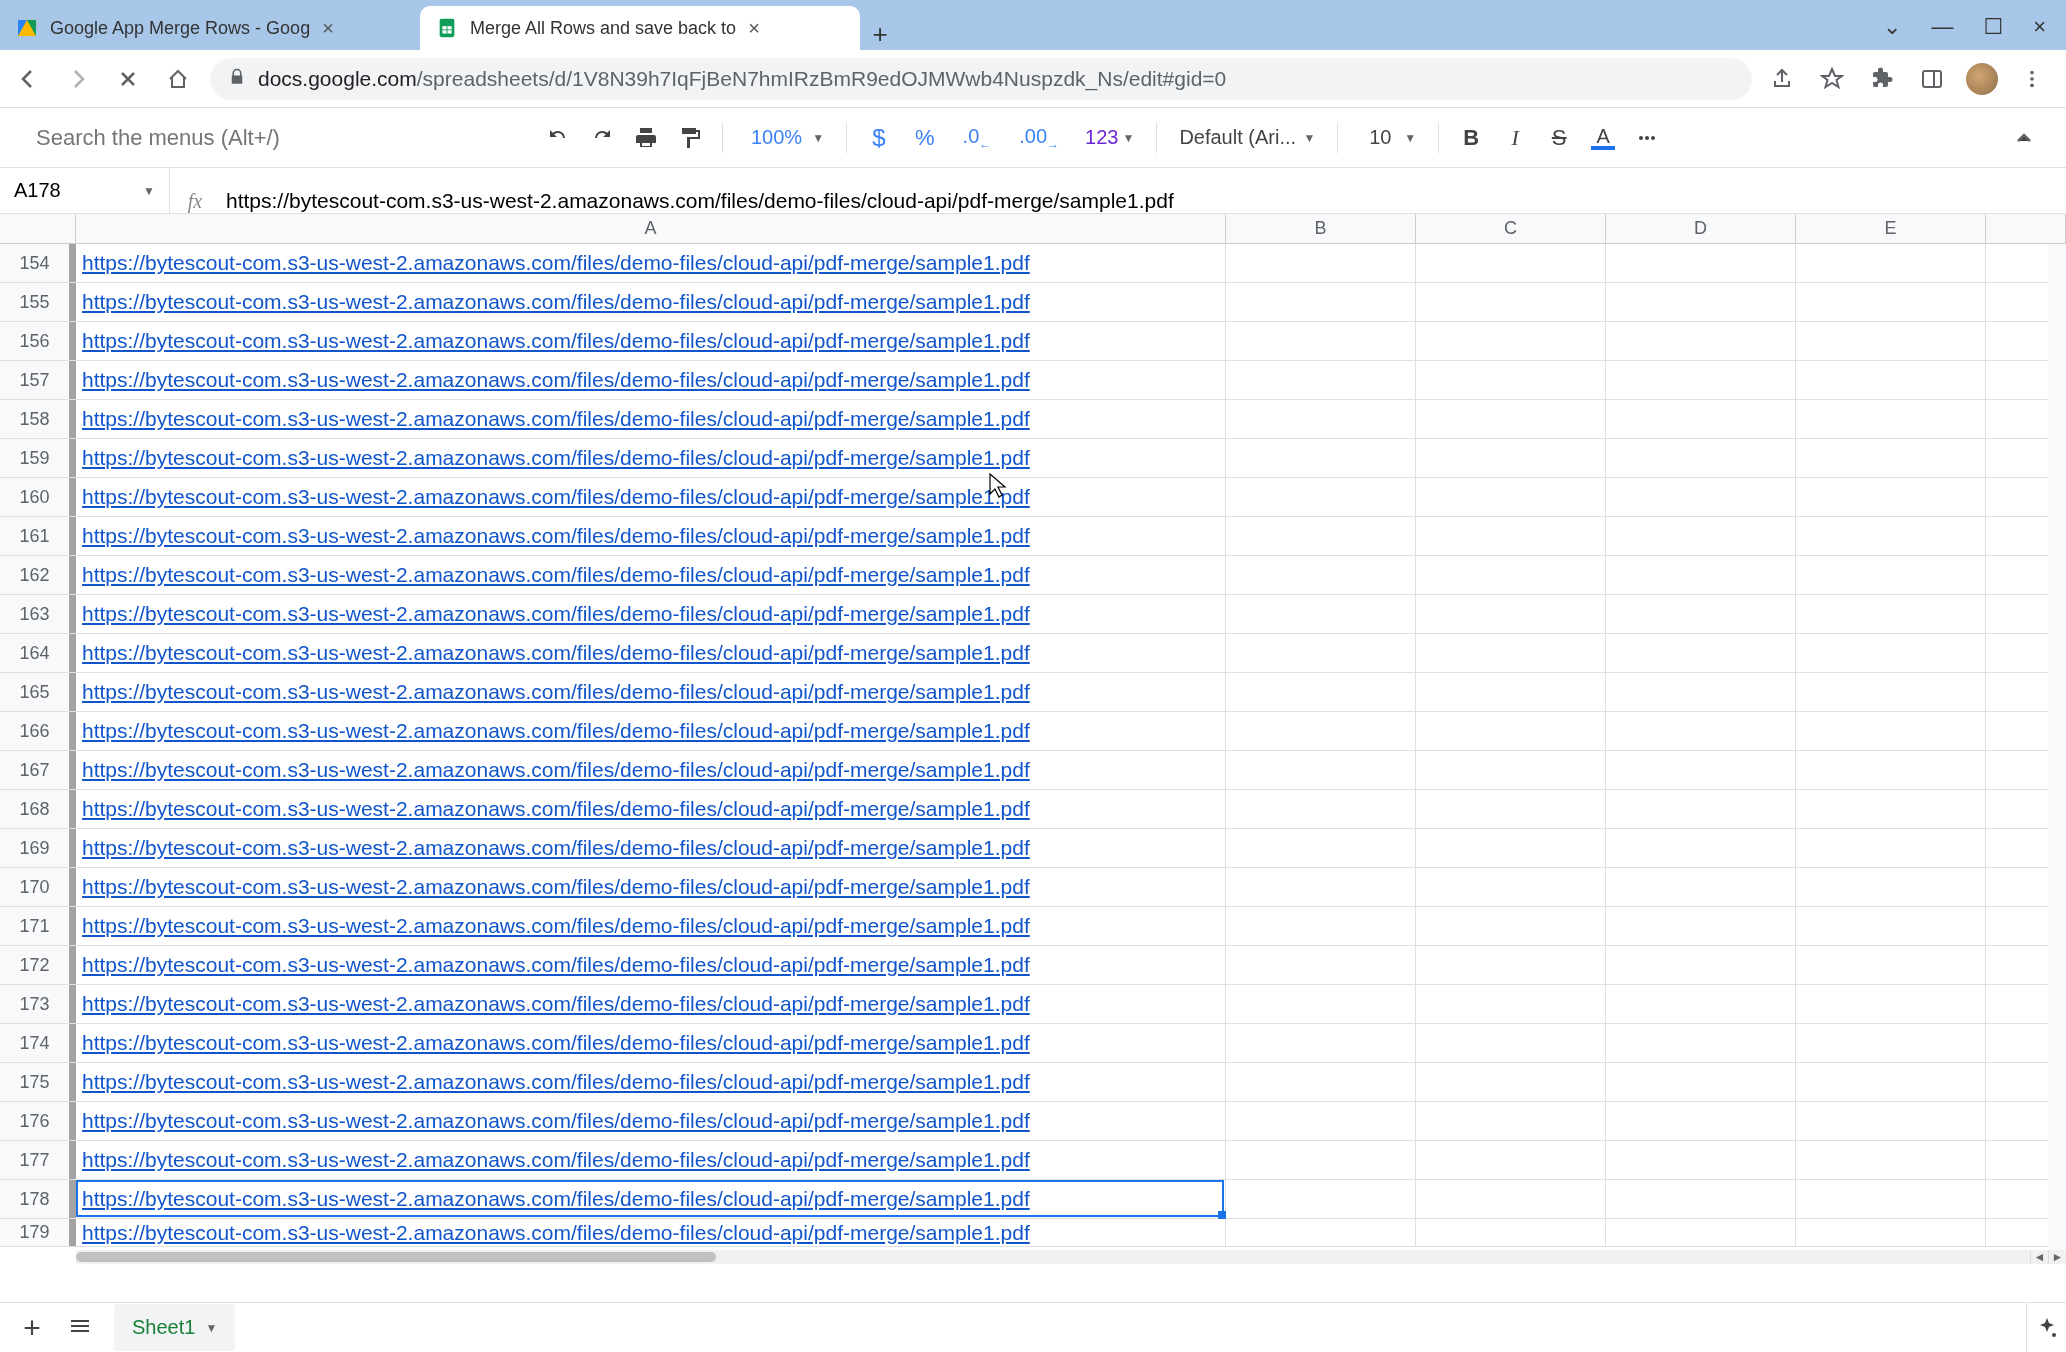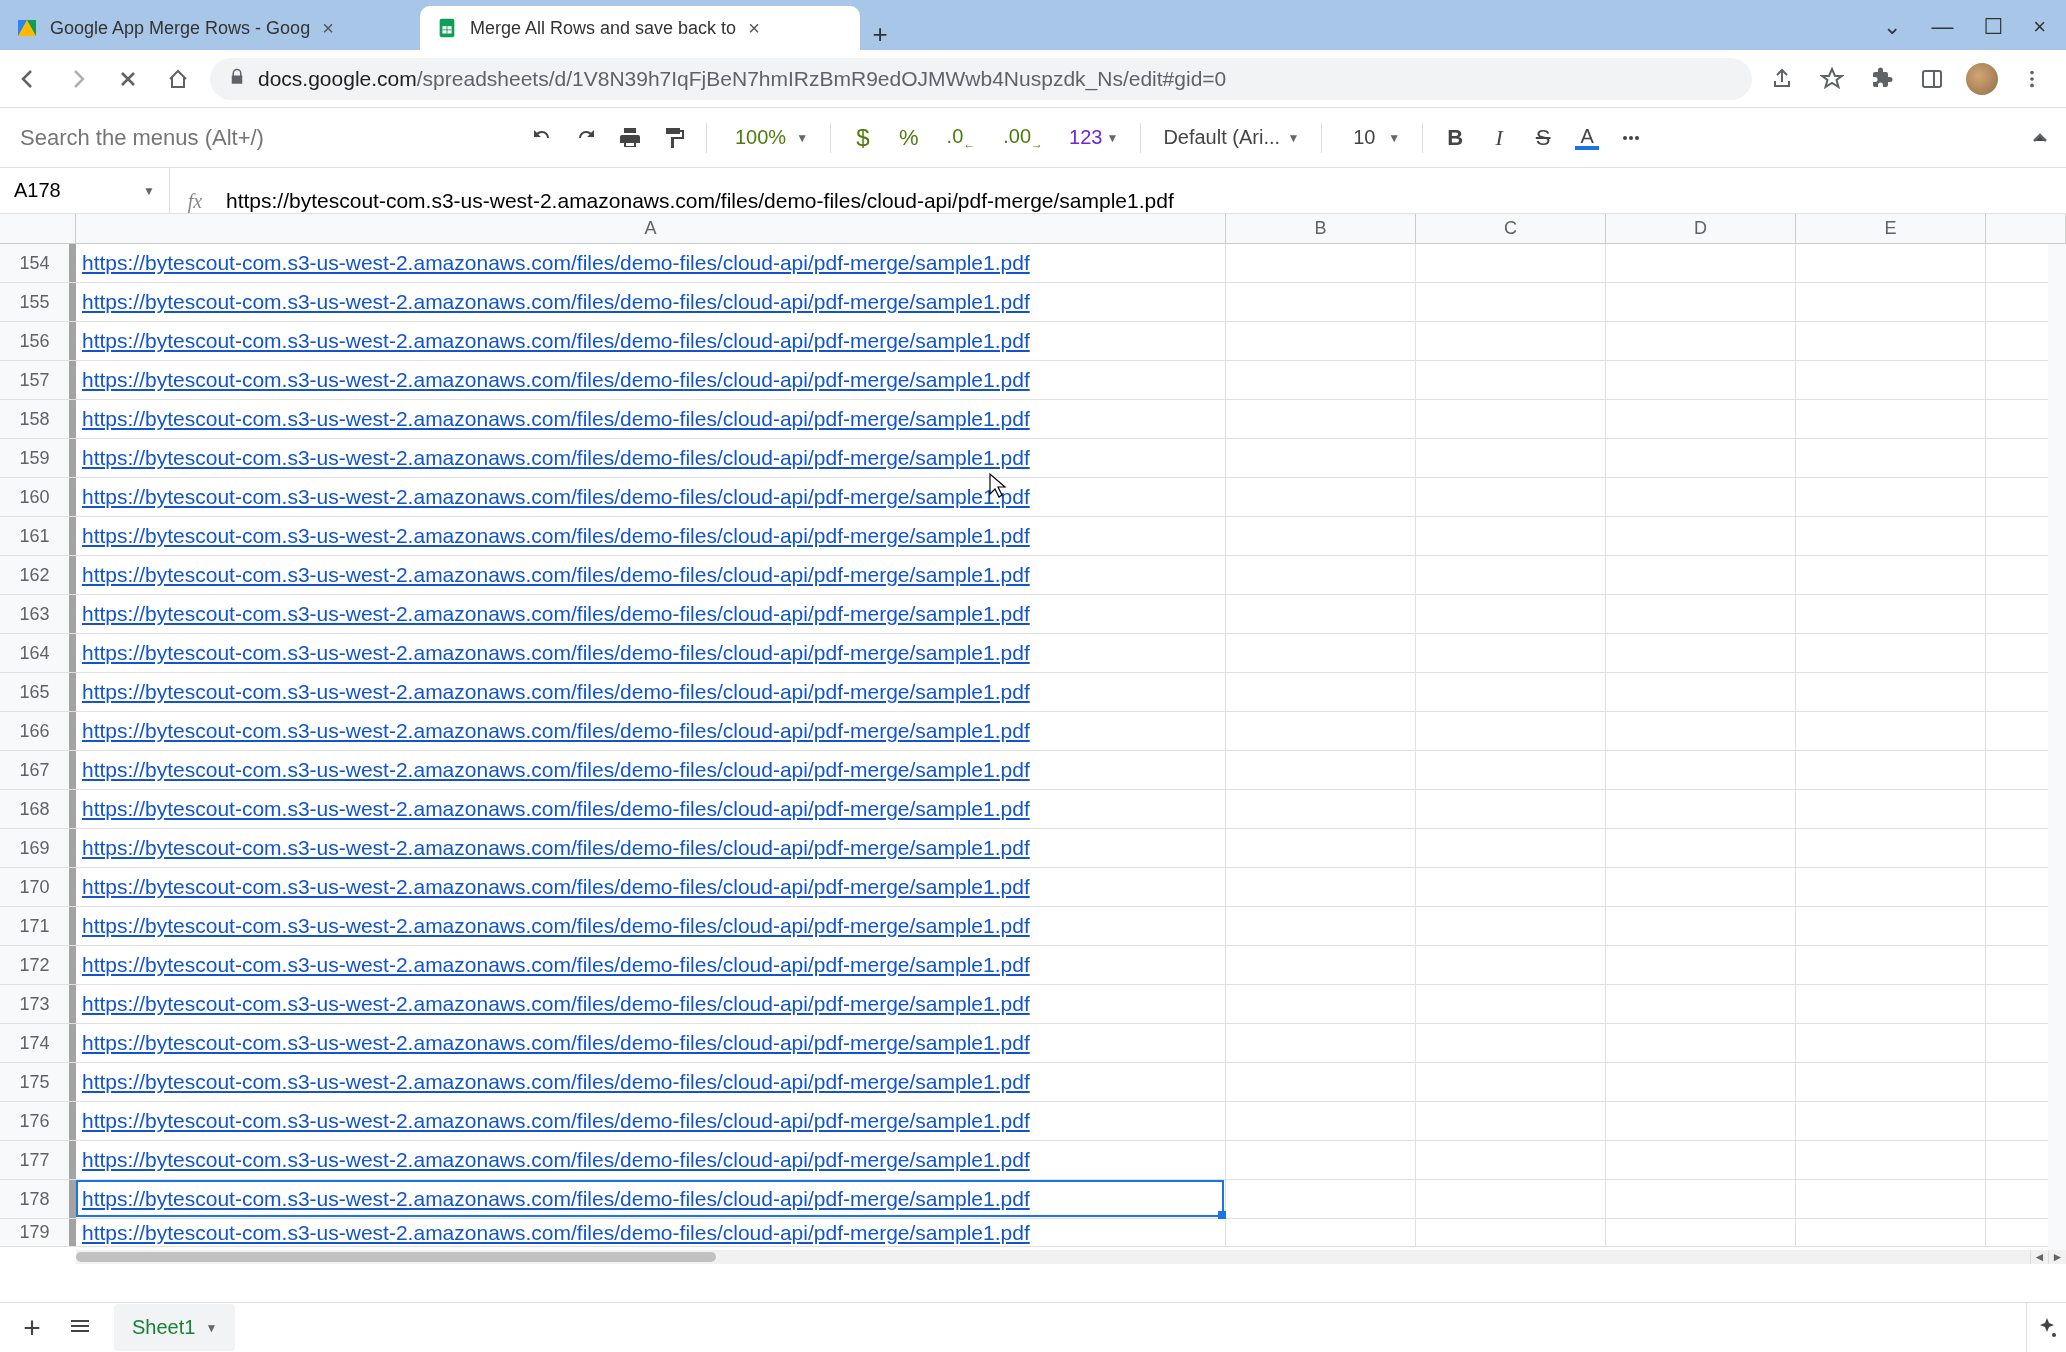--- a/index.html
+++ b/index.html
@@ -22,26 +22,26 @@
   .nav-btn { width: 36px; height: 36px; display: flex; align-items: center; justify-content: center; color: #5f6368; cursor: pointer; }
   .nav-btn svg { width: 24px; height: 24px; }
   .address-bar { flex: 1; display: flex; align-items: center; background: #f1f3f4; border-radius: 24px; height: 42px; padding: 0 18px; gap: 12px; font-size: 21px; color: #202124; }
   .url-host { color: #202124; }
   .url-path { color: #5f6368; }
   .right-icons { display: flex; align-items: center; gap: 18px; padding-right: 8px; }
   .right-icons > div { width: 32px; height: 32px; display: flex; align-items: center; justify-content: center; color: #5f6368; cursor: pointer; }
   .avatar { width: 34px; height: 34px; border-radius: 50%; background: radial-gradient(circle at 40% 40%, #d4a574, #8b6f47); }
   
   
-  .sheets-toolbar { display: flex; align-items: center; height: 60px; padding: 0 8px; border-bottom: 1px solid #e0e0e0; gap: 8px; }
+  .sheets-toolbar { display: flex; align-items: center; height: 60px; padding: 0 24px; border-bottom: 1px solid #e0e0e0; gap: 8px; }
   .menu-search { flex: 0 0 auto; min-width: 320px; font-size: 22px; color: #5f6368; padding: 6px 12px; }
   .tb-sep { width: 1px; height: 30px; background: #ddd; margin: 0 6px; }
   .tb-btn { min-width: 36px; height: 36px; display: flex; align-items: center; justify-content: center; color: #444; cursor: pointer; padding: 0 4px; }
   .tb-btn svg { width: 24px; height: 24px; fill: currentColor; }
-  .tb-text { font-size: 20px; color: #4d7c0f; padding: 0 6px; }
+  .tb-text { font-size: 20px; color: #3b82f6; padding: 0 6px; }
   .tb-drop { display: flex; align-items: center; gap: 4px; padding: 0 8px; cursor: pointer; }
   .tb-drop .arrow { font-size: 12px; color: #666; }
   .format-123 { font-size: 20px; color: #6d28d9; }
   .font-name { font-size: 20px; color: #444; min-width: 120px; }
   .font-size { font-size: 20px; color: #444; min-width: 40px; text-align: center; }
   .text-color-btn { display: flex; flex-direction: column; align-items: center; }
   .text-color-underline { width: 24px; height: 4px; background: #1a73e8; margin-top: -2px; }
   .toolbar-expand { margin-left: auto; }
   
   

